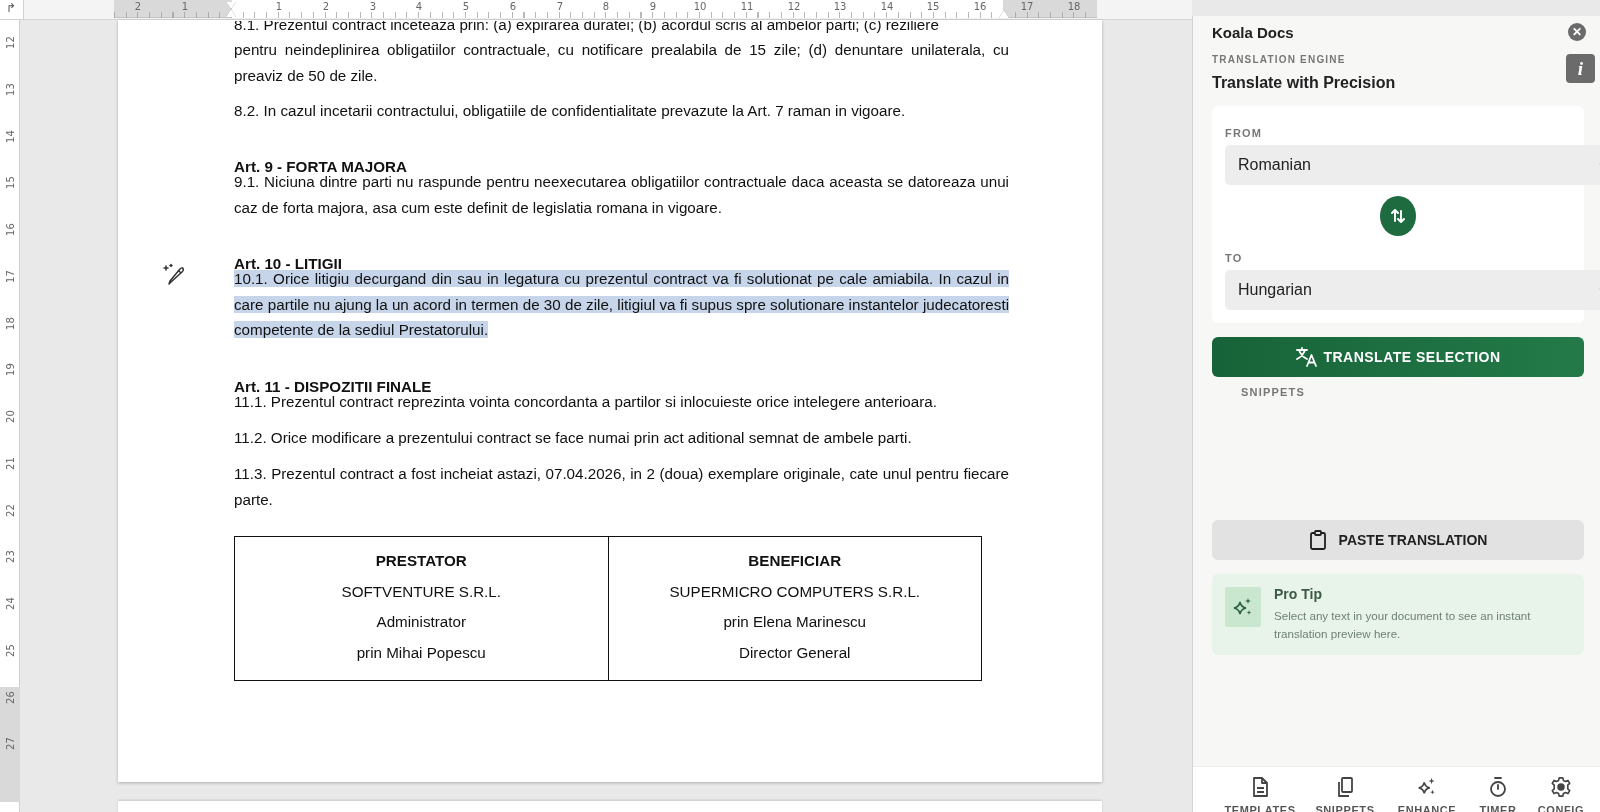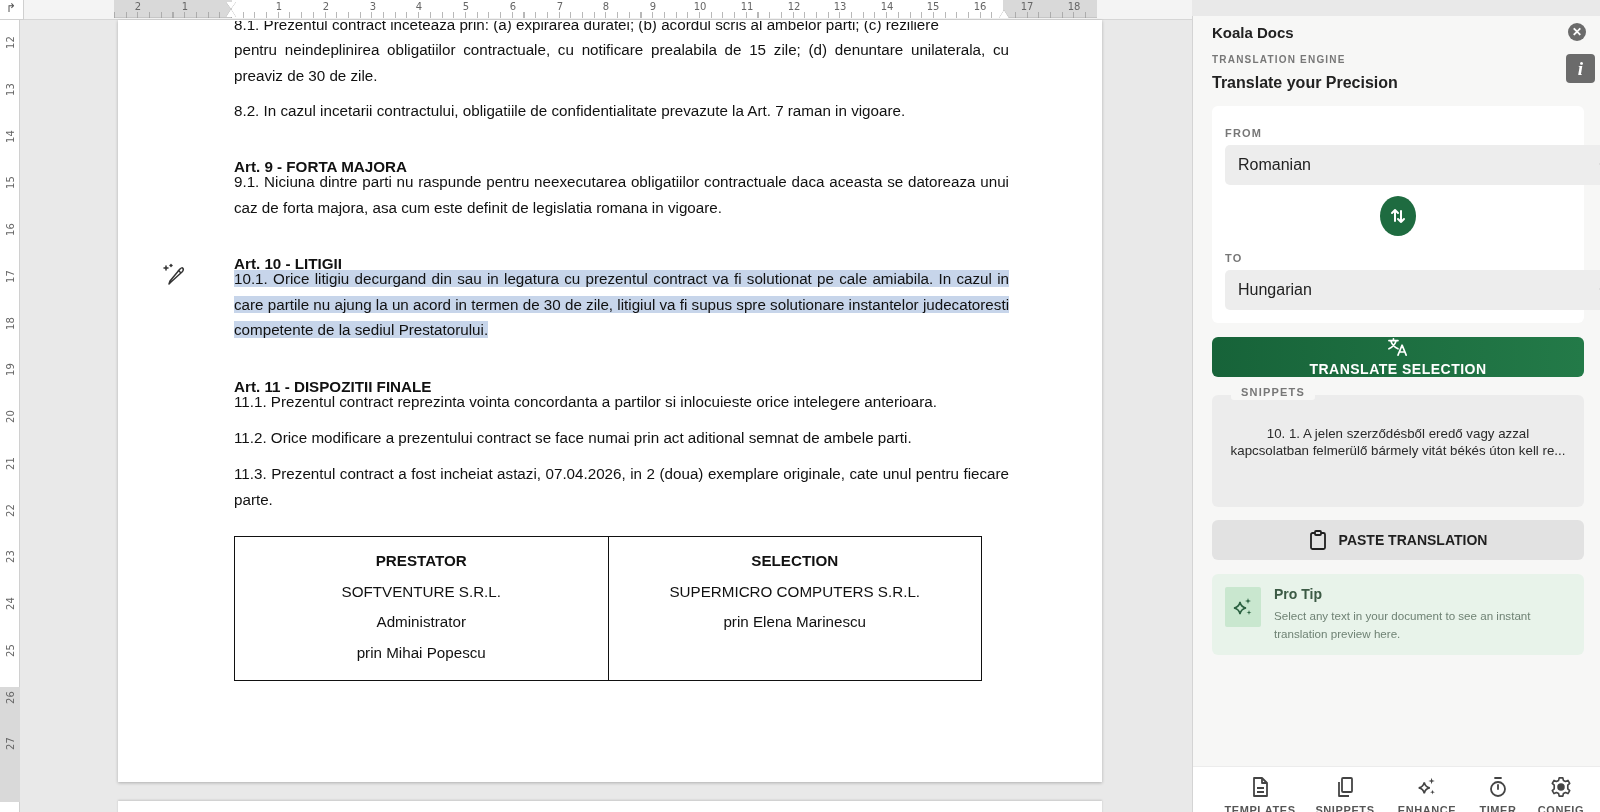--- a/index.html
+++ b/index.html
@@ -50,21 +50,21 @@
   .sb-eyebrow { position: absolute; left: 19px; top: 38px; font-size: 10px; font-weight: bold; letter-spacing: 1.2px; color: #777; }
   .sb-info { position: absolute; left: 373px; top: 38px; width: 29px; height: 29px; border-radius: 4px; background: #6b6b6b; color: #fff; font-family: "Liberation Serif", serif; font-style: italic; font-weight: bold; font-size: 19px; text-align: center; line-height: 29px; }
   .sb-heading { position: absolute; left: 19px; top: 58px; font-size: 16px; font-weight: bold; color: #222; }
 
   .lang-card { position: absolute; left: 19px; top: 90px; width: 372px; height: 217px; background: #fff; border-radius: 6px; }
   .lang-label { position: absolute; left: 13px; font-size: 11px; font-weight: bold; letter-spacing: 1.2px; color: #777; }
   .lang-select { position: absolute; left: 13px; width: 398px; height: 40px; background: #ededed; border-radius: 5px; font-size: 16px; color: #222; padding-left: 13px; line-height: 40px; }
   .lang-select .chev { position: absolute; right: 14px; top: 15px; width: 8px; height: 8px; border-right: 1.5px solid #b5b5b5; border-bottom: 1.5px solid #b5b5b5; transform: rotate(45deg); }
   .swap-btn { position: absolute; left: 168px; top: 90px; width: 36px; height: 40px; border-radius: 50%; background: #1e6b40; color: #fff; display: flex; align-items: center; justify-content: center; }
 
-  .translate-btn { position: absolute; left: 19px; top: 321px; width: 372px; height: 40px; border-radius: 6px; background: linear-gradient(90deg, #176339, #237a48); color: #fff; font-size: 14px; font-weight: bold; letter-spacing: .5px; display: flex; align-items: center; justify-content: center; gap: 4px; flex-direction: column; }
+  .translate-btn { position: absolute; left: 19px; top: 321px; width: 372px; height: 40px; border-radius: 6px; background: linear-gradient(90deg, #176339, #237a48); color: #fff; font-size: 14px; font-weight: bold; letter-spacing: .5px; display: flex; align-items: center; justify-content: center; gap: 4px; }
 
   .preview-box { position: absolute; left: 19px; top: 379px; width: 372px; height: 112px; background: #ececec; border-radius: 6px; }
   .preview-label { position: absolute; left: 38px; top: 368px; padding: 2px 10px; background: #f7f7f6; font-size: 11px; font-weight: bold; letter-spacing: 1.2px; color: #777; border-radius: 3px; }
   .preview-text { position: absolute; left: 14px; top: 30px; width: 344px; text-align: center; font-size: 13.3px; line-height: 17px; color: #2a2a2a; }
 
   .paste-btn { position: absolute; left: 19px; top: 504px; width: 372px; height: 40px; border-radius: 6px; background: #e2e2e2; color: #1f1f1f; font-size: 14px; font-weight: bold; display: flex; align-items: center; justify-content: center; gap: 12px; }
 
   .tip-box { position: absolute; left: 19px; top: 558px; width: 372px; height: 81px; background: #e8f3ea; border-radius: 6px; }
   .tip-icon { position: absolute; left: 13px; top: 13px; width: 36px; height: 40px; background: #c9e7cf; border-radius: 2px; display: flex; align-items: center; justify-content: center; color: #2a6040; }
   .tip-title { position: absolute; left: 62px; top: 12px; font-size: 14px; font-weight: bold; color: #3c5a45; }
@@ -140,53 +140,54 @@
     <svg width="24" height="24" viewBox="0 0 24 24" fill="none" stroke="#333" stroke-width="1.5" stroke-linecap="round" stroke-linejoin="round">
       <path d="M9 20 L7 22 L8 19 L18 7 Q20 5 21 6.5 Q22 8 20 10 Z"></path>
       <path d="M16.5 8.5 L18.5 10.5"></path>
       <path d="M4 4 L4 8 M2 6 L6 6"></path>
       <path d="M9 2.5 L9 4.5 M8 3.5 L10 3.5"></path>
     </svg>
   </div>
 
   <div class="doc">
     <p class="cut" style="top:-8px">8.1. Prezentul contract inceteaza prin: (a) expirarea duratei; (b) acordul scris al ambelor parti; (c) reziliere</p>
-    <p style="top:17px">pentru neindeplinirea obligatiilor contractuale, cu notificare prealabila de 15 zile; (d) denuntare unilaterala, cu preaviz de 30 de zile.</p>
+    <p style="top:17px">pentru neindeplinirea obligatiilor contractuale, cu notificare prealabila de 15 zile; (d) denuntare unilaterala, cu preaviz de 50 de zile.</p>
     <p style="top:78px">8.2. In cazul incetarii contractului, obligatiile de confidentialitate prevazute la Art. 7 raman in vigoare.</p>
     <p class="head" style="top:120px">Art. 9 - FORTA MAJORA</p>
     <p style="top:149px">9.1. Niciuna dintre parti nu raspunde pentru neexecutarea obligatiilor contractuale daca aceasta se datoreaza unui caz de forta majora, asa cum este definit de legislatia romana in vigoare.</p>
     <p class="head" style="top:217px">Art. 10 - LITIGII</p>
     <p style="top:246px"><span class="sel">10.1. Orice litigiu decurgand din sau in legatura cu prezentul contract va fi solutionat pe cale amiabila. In cazul in care partile nu ajung la un acord in termen de 30 de zile, litigiul va fi supus spre solutionare instantelor judecatoresti competente de la sediul Prestatorului.</span></p>
     <p class="head" style="top:340px">Art. 11 - DISPOZITII FINALE</p>
     <p style="top:369px">11.1. Prezentul contract reprezinta vointa concordanta a partilor si inlocuieste orice intelegere anterioara.</p>
     <p style="top:405px">11.2. Orice modificare a prezentului contract se face numai prin act aditional semnat de ambele parti.</p>
     <p style="top:441px">11.3. Prezentul contract a fost incheiat astazi, 07.04.2026, in 2 (doua) exemplare originale, cate unul pentru fiecare parte.</p>
   </div>
 
   <div class="sig-table">
     <div class="sig-col">
       <div class="title">PRESTATOR</div>
       <div>SOFTVENTURE S.R.L.</div>
       <div>Administrator</div>
       <div>prin Mihai Popescu</div>
     </div>
     <div class="sig-col">
-      <div class="title">SELECTION</div>
+      <div class="title">BENEFICIAR</div>
       <div>SUPERMICRO COMPUTERS S.R.L.</div>
       <div>prin Elena Marinescu</div>
+      <div>Director General</div>
     </div>
   </div>
 </div>
 
 <div class="sidebar">
   <div class="sb-title">Koala Docs</div>
   <div class="sb-close">✕</div>
   <div class="sb-eyebrow">TRANSLATION ENGINE</div>
   <div class="sb-info">i</div>
-  <div class="sb-heading">Translate your Precision</div>
+  <div class="sb-heading">Translate with Precision</div>
 
   <div class="lang-card">
     <div class="lang-label" style="top:21px">FROM</div>
     <div class="lang-select" style="top:39px">
       <span>Romanian</span>
       <span class="chev"></span>
     </div>
     <div class="swap-btn">
       <svg width="18" height="20" viewBox="0 0 18 20" fill="none" stroke="#fff" stroke-width="2" stroke-linecap="round" stroke-linejoin="round">
         <path d="M6 15 V4 M3 7 L6 4 L9 7"></path>
@@ -201,23 +202,20 @@
   </div>
 
   <div class="translate-btn">
     <svg width="24" height="22" viewBox="0 0 24 22" fill="none" stroke="#fff" stroke-width="1.8" stroke-linecap="round" stroke-linejoin="round">
       <path d="M2 4 H12 M7 2 V4 M4 4 Q6 10 12 13 M10 4 Q8 10 2 13"></path>
       <path d="M12 20 L16.5 9 L21 20 M13.5 16.5 H19.5"></path>
     </svg>
     <span>TRANSLATE SELECTION</span>
   </div>
 
-  <div class="preview-box">
-    <div class="preview-text">10. 1. A jelen szerződésből eredő vagy azzal kapcsolatban felmerülő bármely vitát békés úton kell re...</div>
-  </div>
   <div class="preview-label">SNIPPETS</div>
 
   <div class="paste-btn">
     <svg width="18" height="20" viewBox="0 0 18 20" fill="none" stroke="#1f1f1f" stroke-width="1.8" stroke-linejoin="round">
       <rect x="2" y="3" width="14" height="16" rx="1.5"></rect>
       <rect x="6" y="1" width="6" height="4" rx="1" fill="#e2e2e2"></rect>
     </svg>
     <span>PASTE TRANSLATION</span>
   </div>
 

